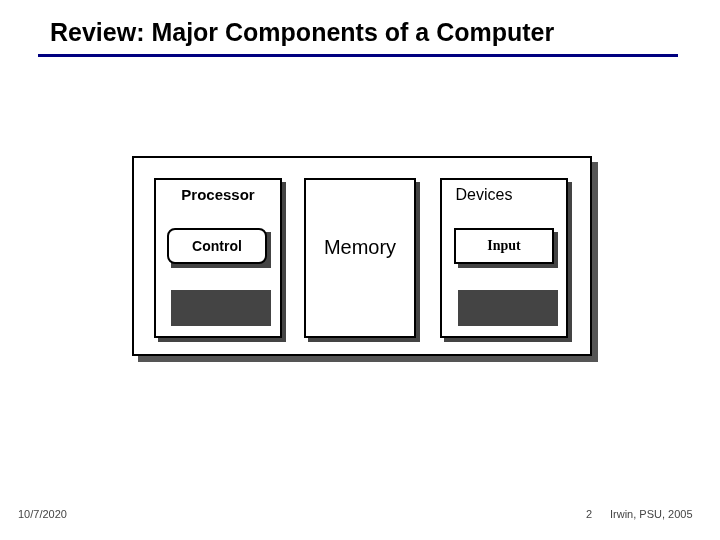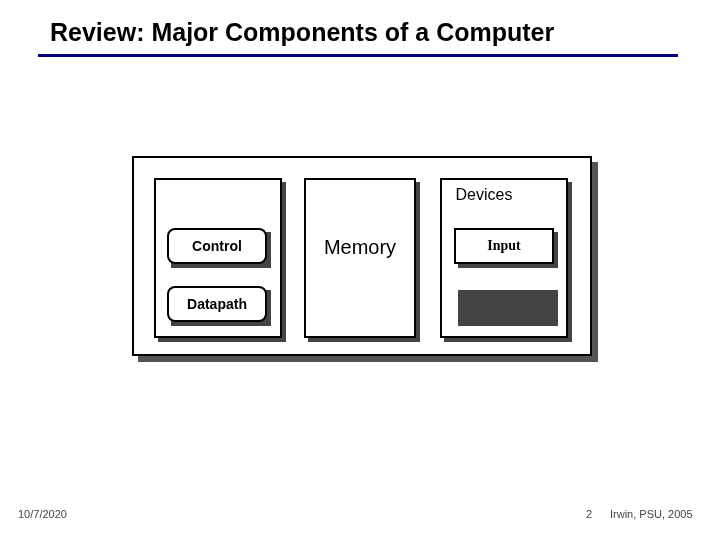--- a/index.html
+++ b/index.html
@@ -60,28 +60,26 @@
 <div class="slide">
 
   <div class="title">Review:  Major Components of a Computer</div>
   <div class="title-underline"></div>
 
   <div class="outer-shadow"></div>
   <div class="outer-box"></div>
 
   <div class="proc-shadow"></div>
   <div class="proc-box"></div>
+  <div class="proc-label">Processor</div>
   <div class="ctrl-shadow"></div>
   <div class="ctrl-box">
     <span class="sub-label">Control</span>
   </div>
   <div class="dp-shadow"></div>
-  <div class="dp-box">
-    <span class="sub-label">Datapath</span>
-  </div>
 
   <div class="mem-shadow"></div>
   <div class="mem-box"></div>
   <div class="mem-label">Memory</div>
 
   <div class="dev-shadow"></div>
   <div class="dev-box"></div>
   <div class="dev-label">Devices</div>
   <div class="in-shadow"></div>
   <div class="in-box">

